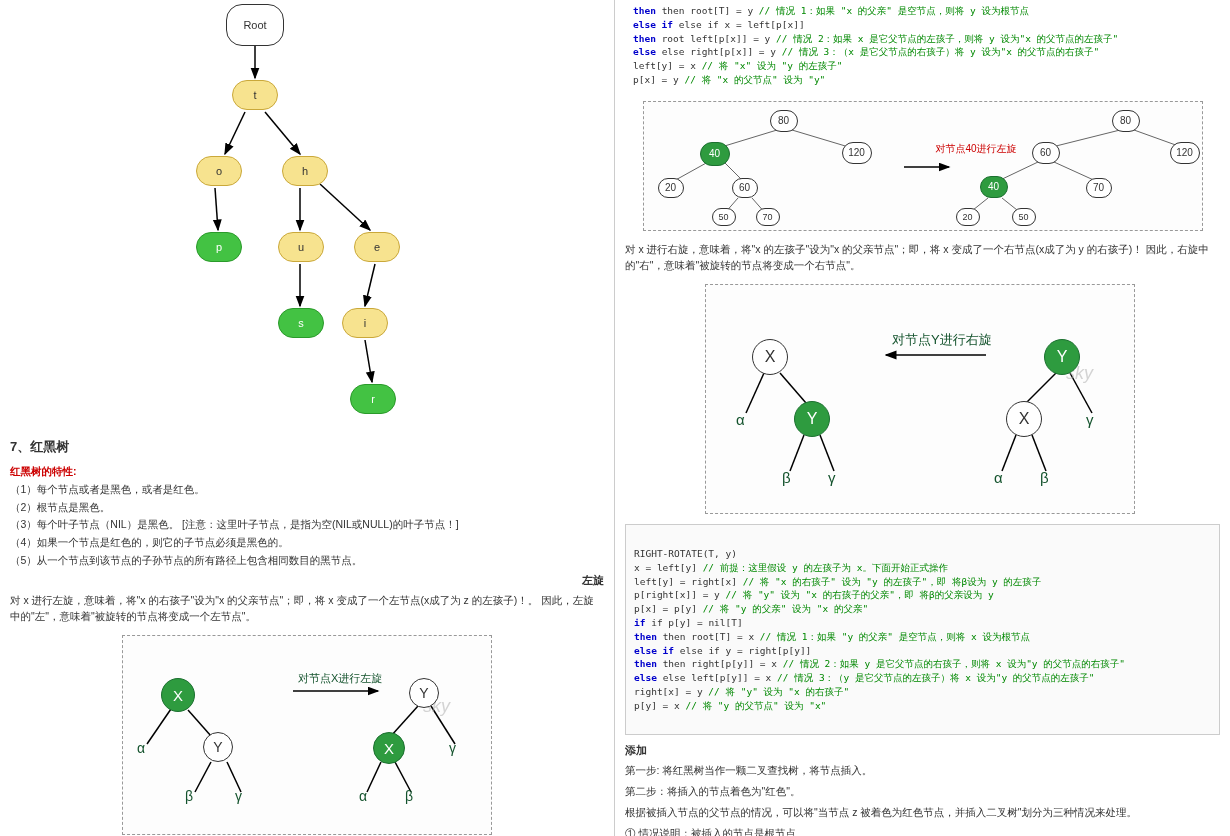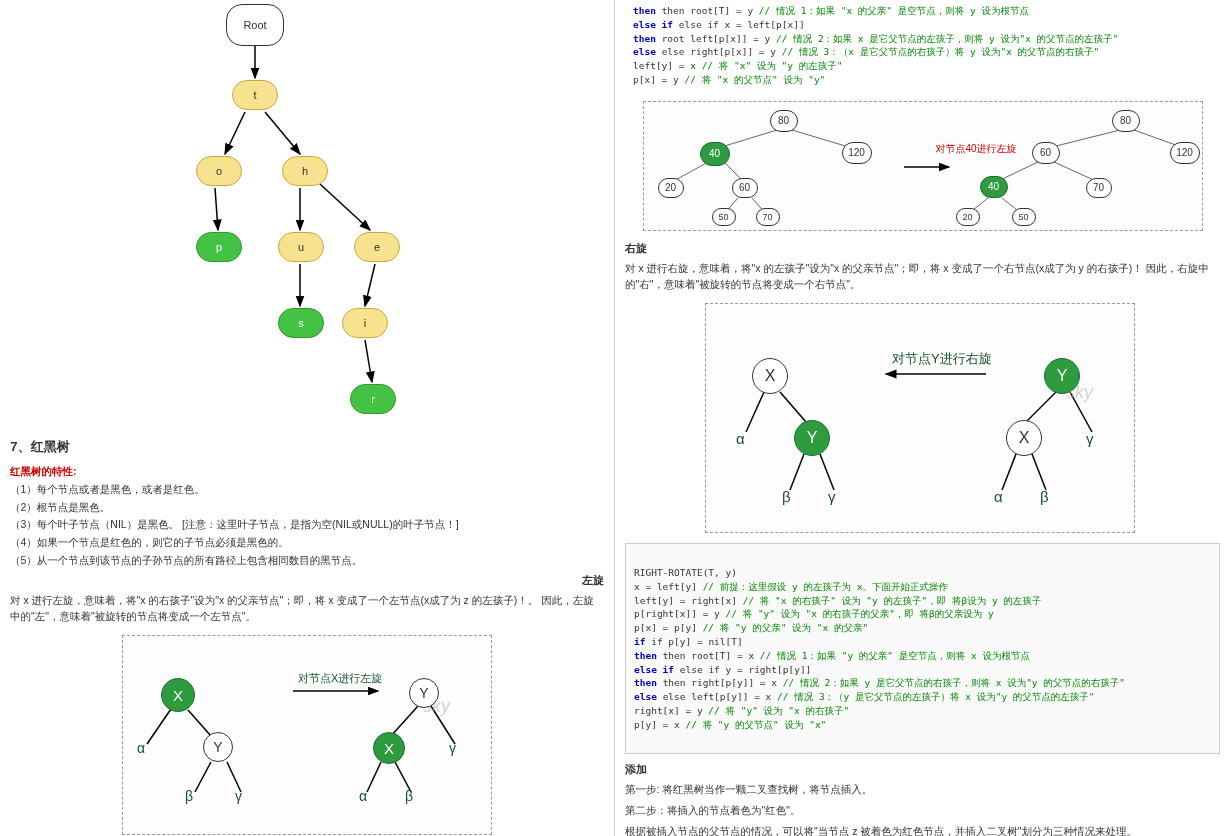--- a/index.html
+++ b/index.html
@@ -9,21 +9,21 @@
     font-size: 11px;
     color: #333;
     display: flex;
     background: #fff;
   }
   .col {
     width: 615px;
     padding: 4px 10px 10px 10px;
   }
   .col-left { border-right: 1px solid #ccc; }
-  h3 { font-size: 13px; margin: 14px 0 8px 0; font-family: Liberation Mono, monospace; }
+  h3 { font-size: 13px; margin: 14px 0 8px 0; }
   .sub { font-weight: bold; margin: 6px 0 2px 0; font-size: 11px; color:#c00; }
   .para { margin: 4px 0; line-height: 1.6; font-size: 10.5px; }
   .props p { margin: 2px 0; font-size: 10.5px; line-height:1.5; }
   .codebox {
     border: 1px solid #ccc;
     background: #fafafa;
     padding: 22px 8px;
     font-family: Consolas, Menlo, monospace;
     font-size: 9.5px;
     line-height: 1.45;
@@ -248,21 +248,20 @@
         <span>70</span>
       </div>
     <div class="node white" style="left:312px;top:106px;width:24px;height:18px;border-radius:10px;font-size:9px;">
         <span>20</span>
       </div>
     <div class="node white" style="left:368px;top:106px;width:24px;height:18px;border-radius:10px;font-size:9px;">
         <span>50</span>
       </div>
   </div>
 
-  <p style="font-weight:bold;margin:6px 0 2px 0;">右旋</p>
   <p class="para">对 x 进行右旋，意味着，将"x 的左孩子"设为"x 的父亲节点"；即，将 x 变成了一个右节点(x成了为 y 的右孩子)！ 因此，右旋中的"右"，意味着"被旋转的节点将变成一个右节点"。</p>
 
   <div class="figure" style="width:430px;height:230px;margin-left:80px;">
     <svg width="430" height="230" style="position:absolute;left:0;top:0;">
       <defs>
           <marker id="ar4" markerWidth="8" markerHeight="8" refX="7" refY="3" orient="auto">
             <path d="M0,0 L0,6 L8,3 z" fill="#000"></path>
           </marker>
         </defs>
 

